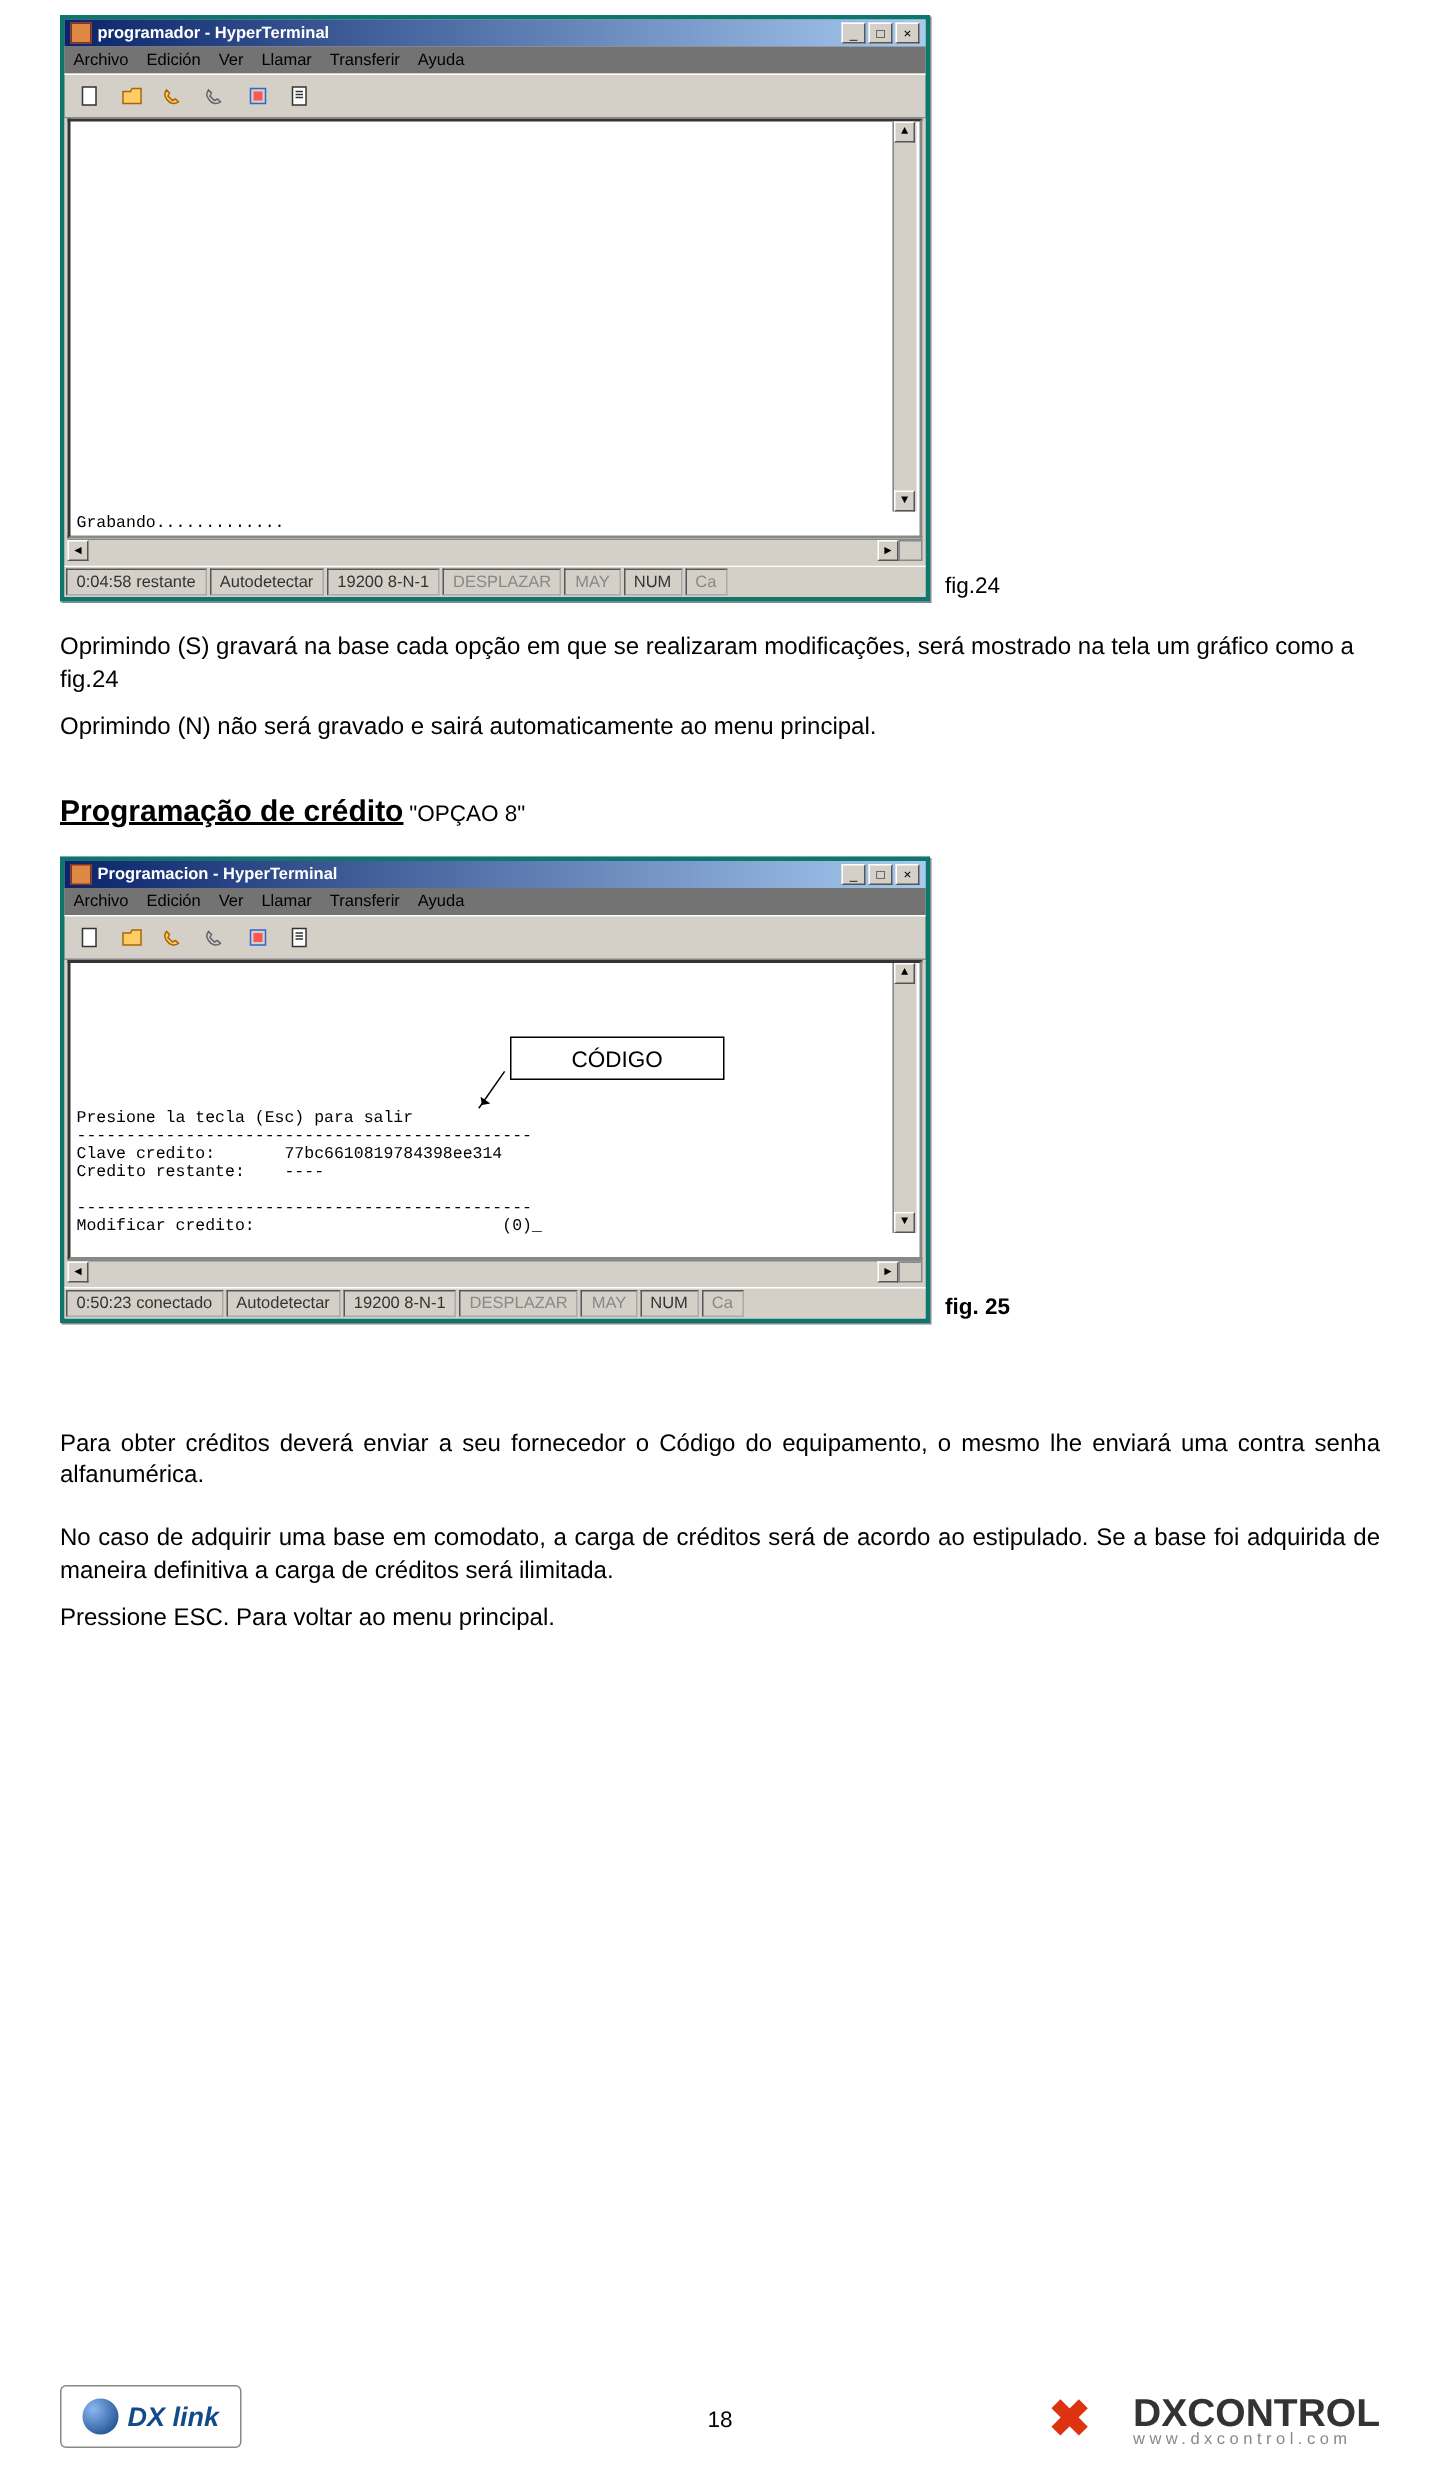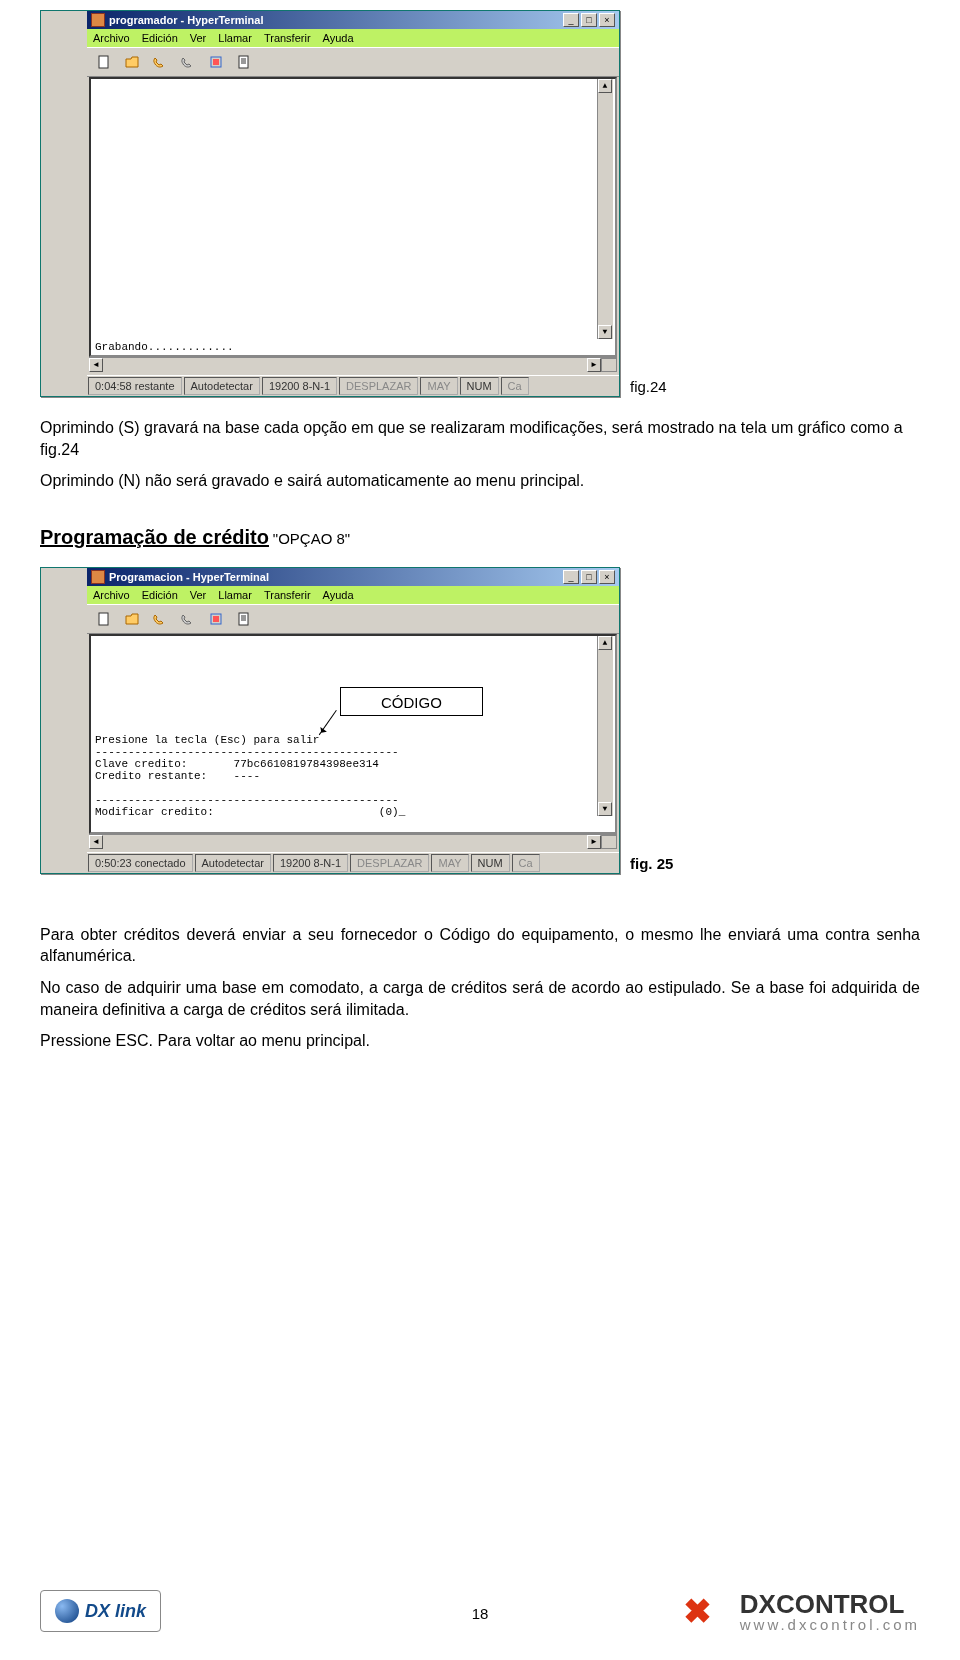--- a/index.html
+++ b/index.html
@@ -10,27 +10,26 @@
     font-family: Arial, Helvetica, sans-serif;
     font-size: 14px;
     color: #000;
     position: relative;
     padding: 10px 40px 0 40px;
   }
 
   
   .ht-window {
     width: 580px;
-    border: 1px solid #0f766e;
+    border: 3px solid #0f766e;
     box-shadow: 1px 1px 0 #888;
     background: #d4d0c8;
     font-family: Tahoma, sans-serif;
     font-size: 11px;
     color: #000;
-    padding-left: 46px;
   }
   .ht-title {
     background: linear-gradient(to right,#0a246a,#a6caf0);
     color: #fff;
     padding: 2px 4px;
     display: flex;
     align-items: center;
   }
   .ht-title .ht-icon {
     width: 14px; height: 14px;
@@ -39,21 +38,21 @@
   }
   .ht-title .ht-cap { flex:1; font-weight:bold; }
   .ht-title .ht-wbtns { display:flex; gap:2px; }
   .ht-title .ht-wbtn {
     width:16px; height:14px; background:#d4d0c8;
     border:1px solid #fff; border-right-color:#555; border-bottom-color:#555;
     font-size:9px; text-align:center; line-height:12px; color:#000;
   }
   .ht-menu {
     display:flex; gap:12px; padding:3px 6px;
-    background:#bef264;
+    background:#737373;
   }
   .ht-menu span { cursor:default; }
   .ht-toolbar {
     display:flex; gap:6px; padding:4px 6px;
     border-top:1px solid #fff; border-bottom:1px solid #888;
   }
   .ht-tbtn {
     width:22px; height:20px; border:1px solid #d4d0c8;
     display:flex; align-items:center; justify-content:center;
   }
@@ -103,21 +102,21 @@
     font-size:15px;
     color:#000;
   }
   .fig24-pos { left:590px; bottom:2px; }
   .fig25-pos { left:590px; bottom:2px;font-weight:bold; }
 
   p.body {
     font-size:16px; line-height:1.35;
     margin-bottom:10px;
   }
-  p.body.justify { text-align:justify; }
+  p.body.justify { text-align:justify;margin-top:20px; }
 
   h2.section {
     font-size:20px; font-weight:bold;
     text-decoration:underline;
     display:inline;
   }
   .section-suffix { font-size:15px; }
 
   .codigo-box {
     position:absolute;
@@ -162,21 +161,21 @@
   }
   .logo-dxc {
     display:flex; align-items:center; gap:8px;
     font-weight:bold; font-size:26px; color:#333;
   }
   .logo-dxc .x-mark {
     font-size:34px; color:#d31; font-weight:900; line-height:0.8;
     font-family: Arial Black, sans-serif;
   }
   .logo-dxc .txtwrap { display:flex; flex-direction:column; line-height:1;margin-left:20px; }
-  .logo-dxc .sub { font-size:15px; letter-spacing:3px; color:#888; font-weight:normal; }
+  .logo-dxc .sub { font-size:11px; letter-spacing:3px; color:#888; font-weight:normal; }
 </style>
 </head>
 <body>
 
 <div class="fig-row">
   <div class="ht-window">
     <div class="ht-title">
       <span class="ht-icon"></span>
       <span class="ht-cap">programador - HyperTerminal</span>
       <span class="ht-wbtns">

